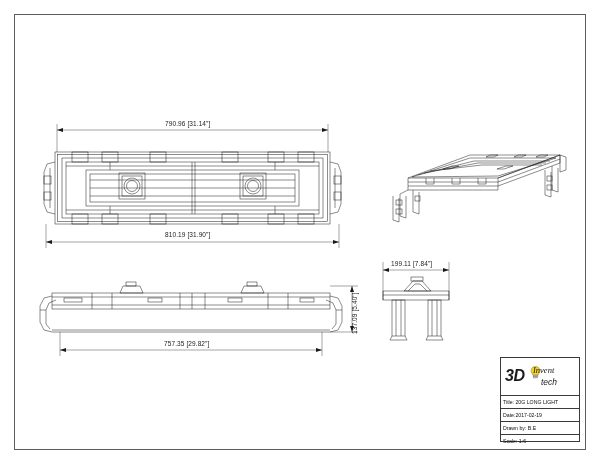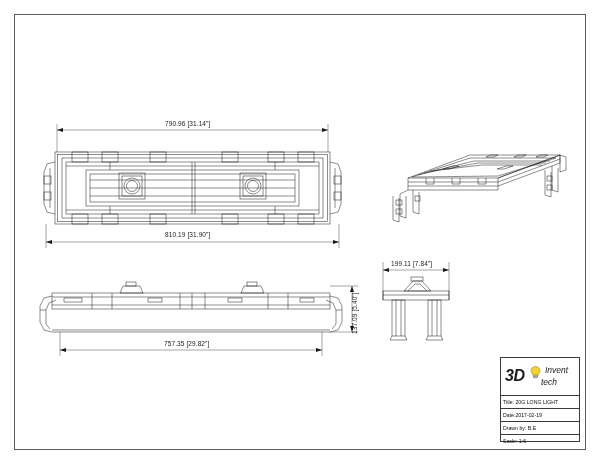--- a/index.html
+++ b/index.html
@@ -80,25 +80,26 @@
     left: 4px;
     top: 9px;
     font-size: 16px;
     font-weight: bold;
     font-style: italic;
     color: #1b1b1b;
     letter-spacing: -0.5px;
   }
   .logo-invent {
     position: absolute;
-    left: 44px;
+    left: 32px;
     top: 7px;
     font-size: 8.5px;
     font-style: italic;
     color: #1b1b1b;
+    font-family: Liberation Serif, serif;
   }
   .logo-tech {
     position: absolute;
     left: 40px;
     top: 19px;
     font-size: 8.5px;
     font-style: italic;
     color: #1b1b1b;
     text-align: right;
   }

